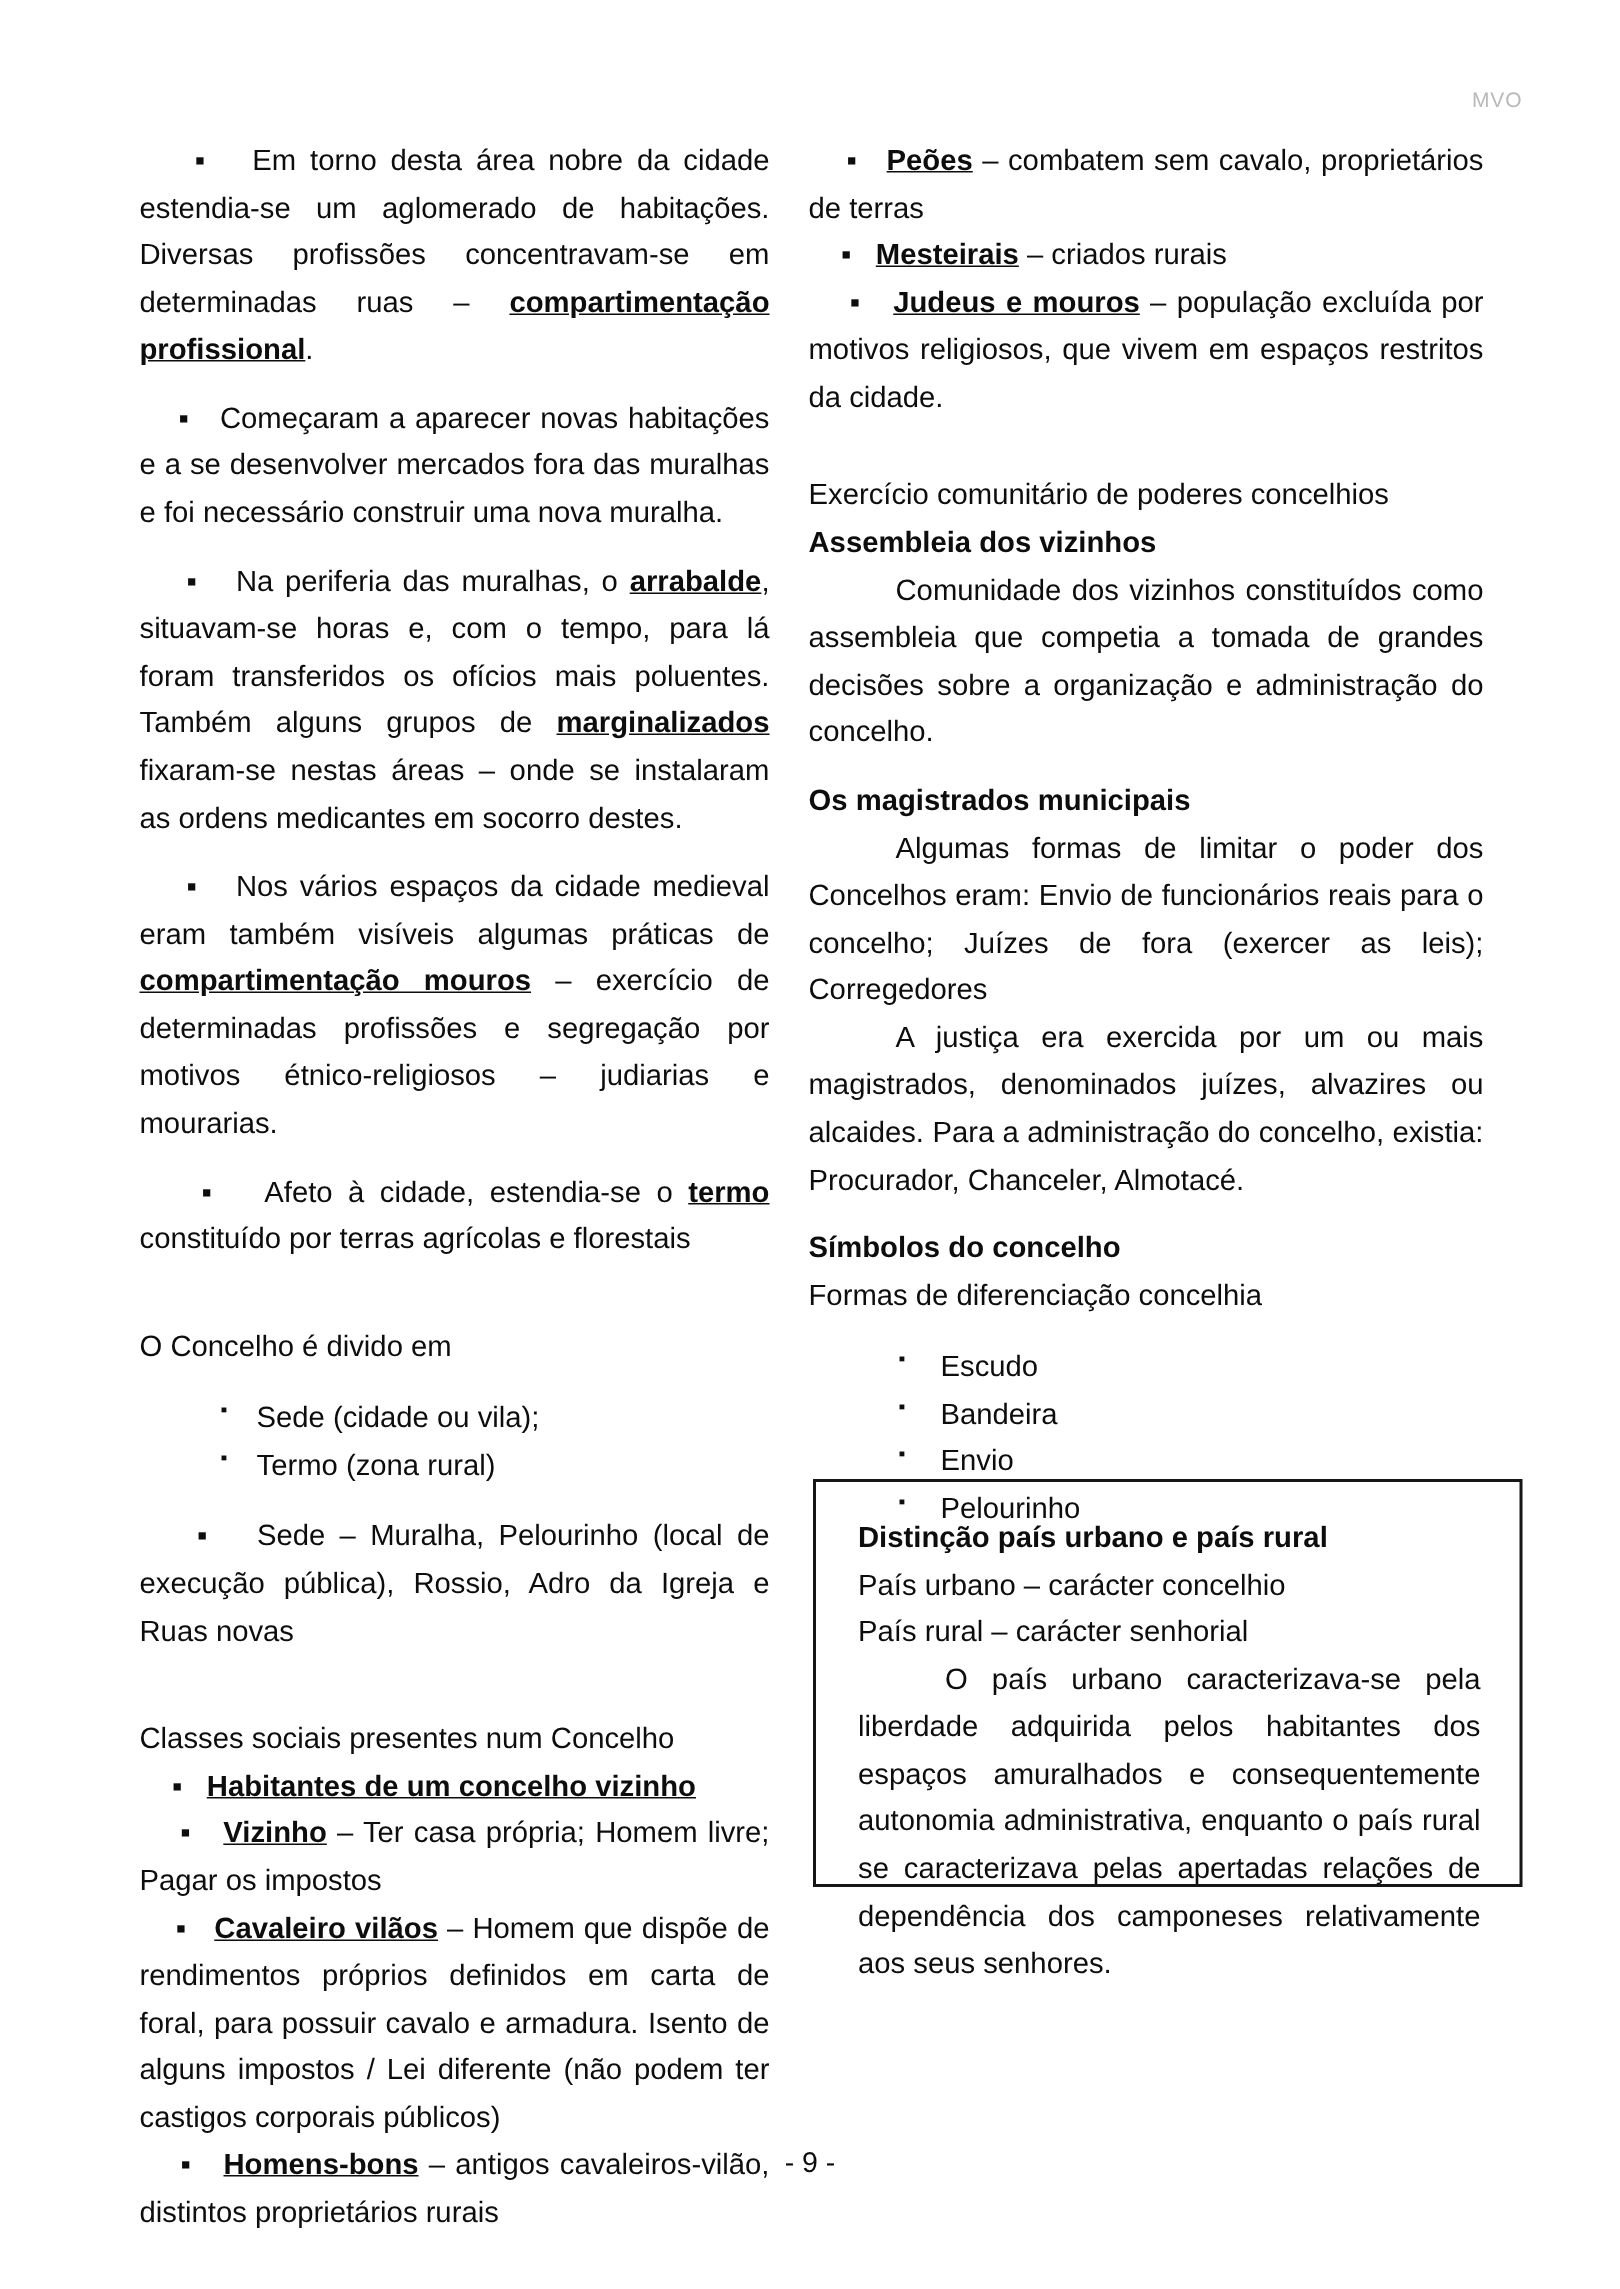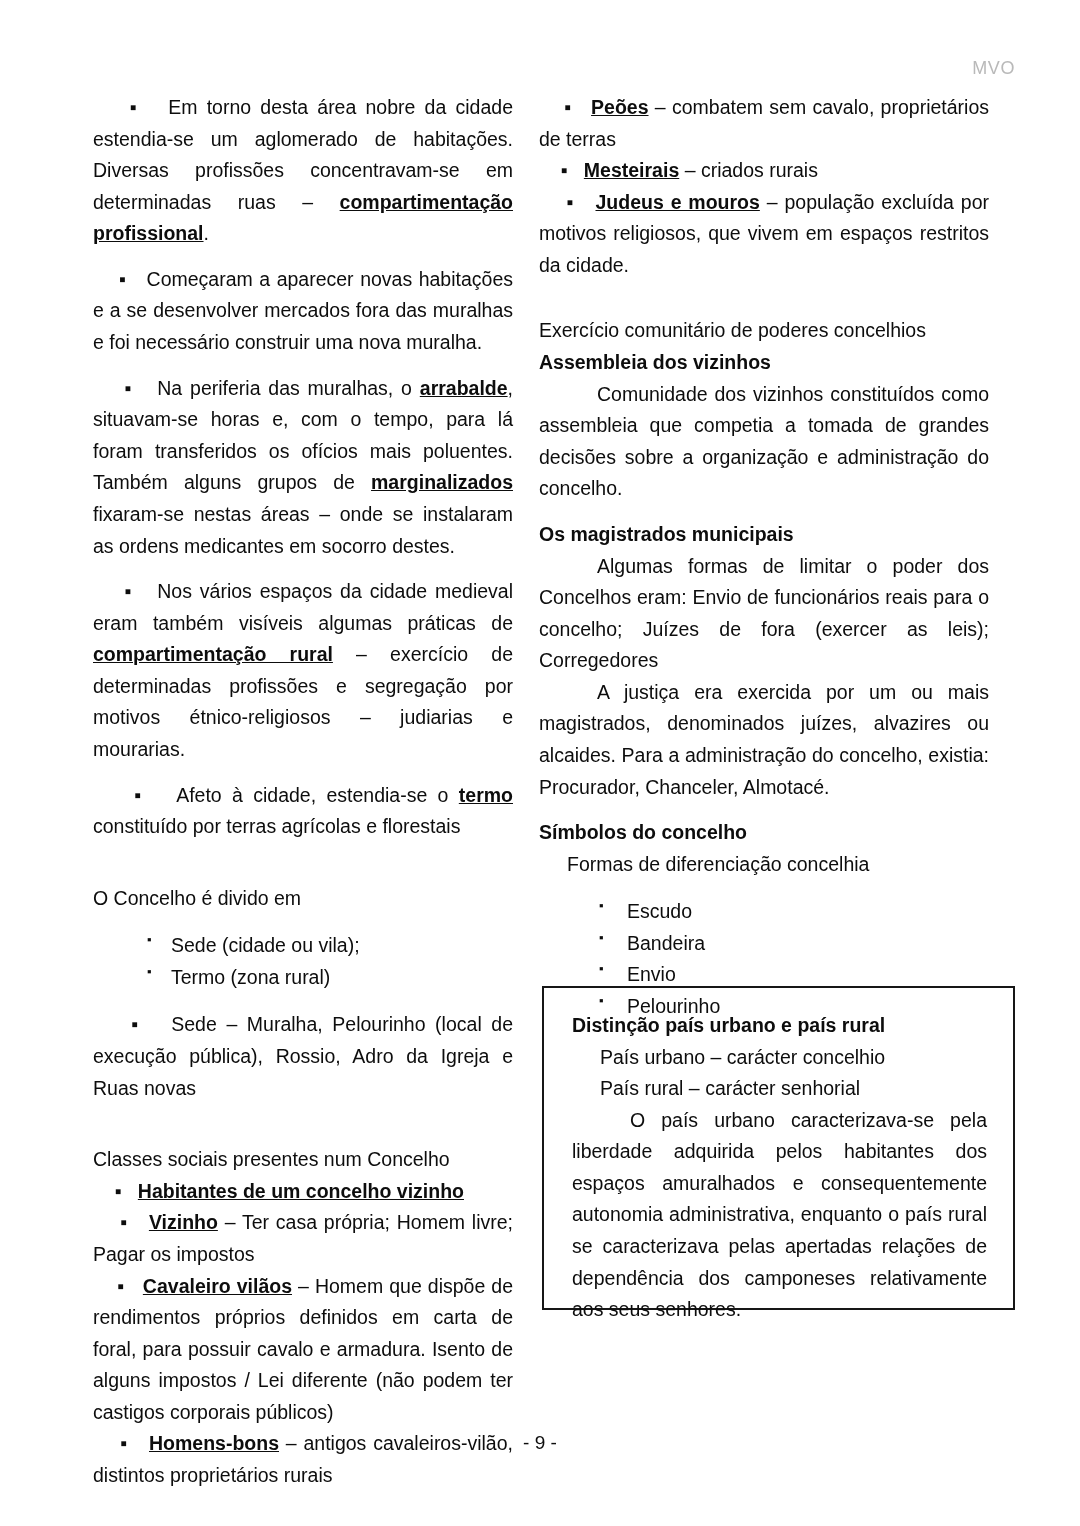--- a/index.html
+++ b/index.html
@@ -17,21 +17,21 @@
     height: 1526px;
     background: #ffffff;
     overflow: hidden;
   }
 
   
   .header {
     position: absolute;
     top: 58px;
     right: 65px;
-    font-size: 18px;
+    font-size: 14px;
     color: #b9b9b9;
     letter-spacing: 0.6px;
   }
 
   
   .columns {
     position: absolute;
     top: 92px;
     left: 93px;
     width: 922px;
@@ -82,21 +82,20 @@
     text-underline-offset: 3px;
   }
   .b-head {
     font-size: 19.5px;
     line-height: 1.62;
     font-weight: bold;
   }
   .plain-line {
     font-size: 19.5px;
     line-height: 1.62;
-    margin-left: 28px;
   }
 
   
   ul.blist {
     list-style: none;
     margin: 16px;
     padding: 0;
   }
   ul.blist li {
     font-size: 19.5px;
@@ -123,21 +122,21 @@
     text-indent: 58px;
     text-align: justify;
   }
 
   
   .callout {
     position: absolute;
     left: 542px;
     top: 986px;
     width: 473px;
-    height: 324px;
+    height: 272px;
     border: 2px solid #161616;
     box-sizing: border-box;
     padding: 22px 26px 0 28px;
   }
   .callout .plain-line,
   .callout .b-head,
   .callout .tabp {
     font-size: 19.5px;
     line-height: 1.62;
   }
@@ -167,21 +166,21 @@
       <div class="gap-sm"></div>
 
       <p class="just bullet-para"><span class="ind-bul"></span><span>Começaram a aparecer novas habitações e a se desenvolver mercados fora das muralhas e foi necessário construir uma nova muralha.</span></p>
 
       <div class="gap-sm"></div>
 
       <p class="just bullet-para"><span class="ind-bul"></span><span>Na periferia das muralhas, o </span><b>arrabalde</b><span>, situavam-se horas e, com o tempo, para lá foram transferidos os ofícios mais poluentes. Também alguns grupos de </span><b>marginalizados</b><span> fixaram-se nestas áreas – onde se instalaram as ordens medicantes em socorro destes.</span></p>
 
       <div class="gap-sm"></div>
 
-      <p class="just bullet-para"><span class="ind-bul"></span><span>Nos vários espaços da cidade medieval eram também visíveis algumas práticas de </span><b>compartimentação rural</b><span> – exercício de determinadas profissões e segregação por motivos étnico-religiosos – judiarias e mourarias.</span></p>
+      <p class="just bullet-para"><span class="ind-bul"></span><span>Nos vários espaços da cidade medieval eram também visíveis algumas práticas de </span><b>compartimentação mouros</b><span> – exercício de determinadas profissões e segregação por motivos étnico-religiosos – judiarias e mourarias.</span></p>
 
       <div class="gap-sm"></div>
 
       <p class="just bullet-para"><span class="ind-bul"></span><span>Afeto à cidade, estendia-se o </span><b>termo</b><span> constituído por terras agrícolas e florestais</span></p>
 
       <div class="gap-xl"></div>
 
       <div class="u-head">O Concelho é divido em</div>
 
       <ul class="blist">

